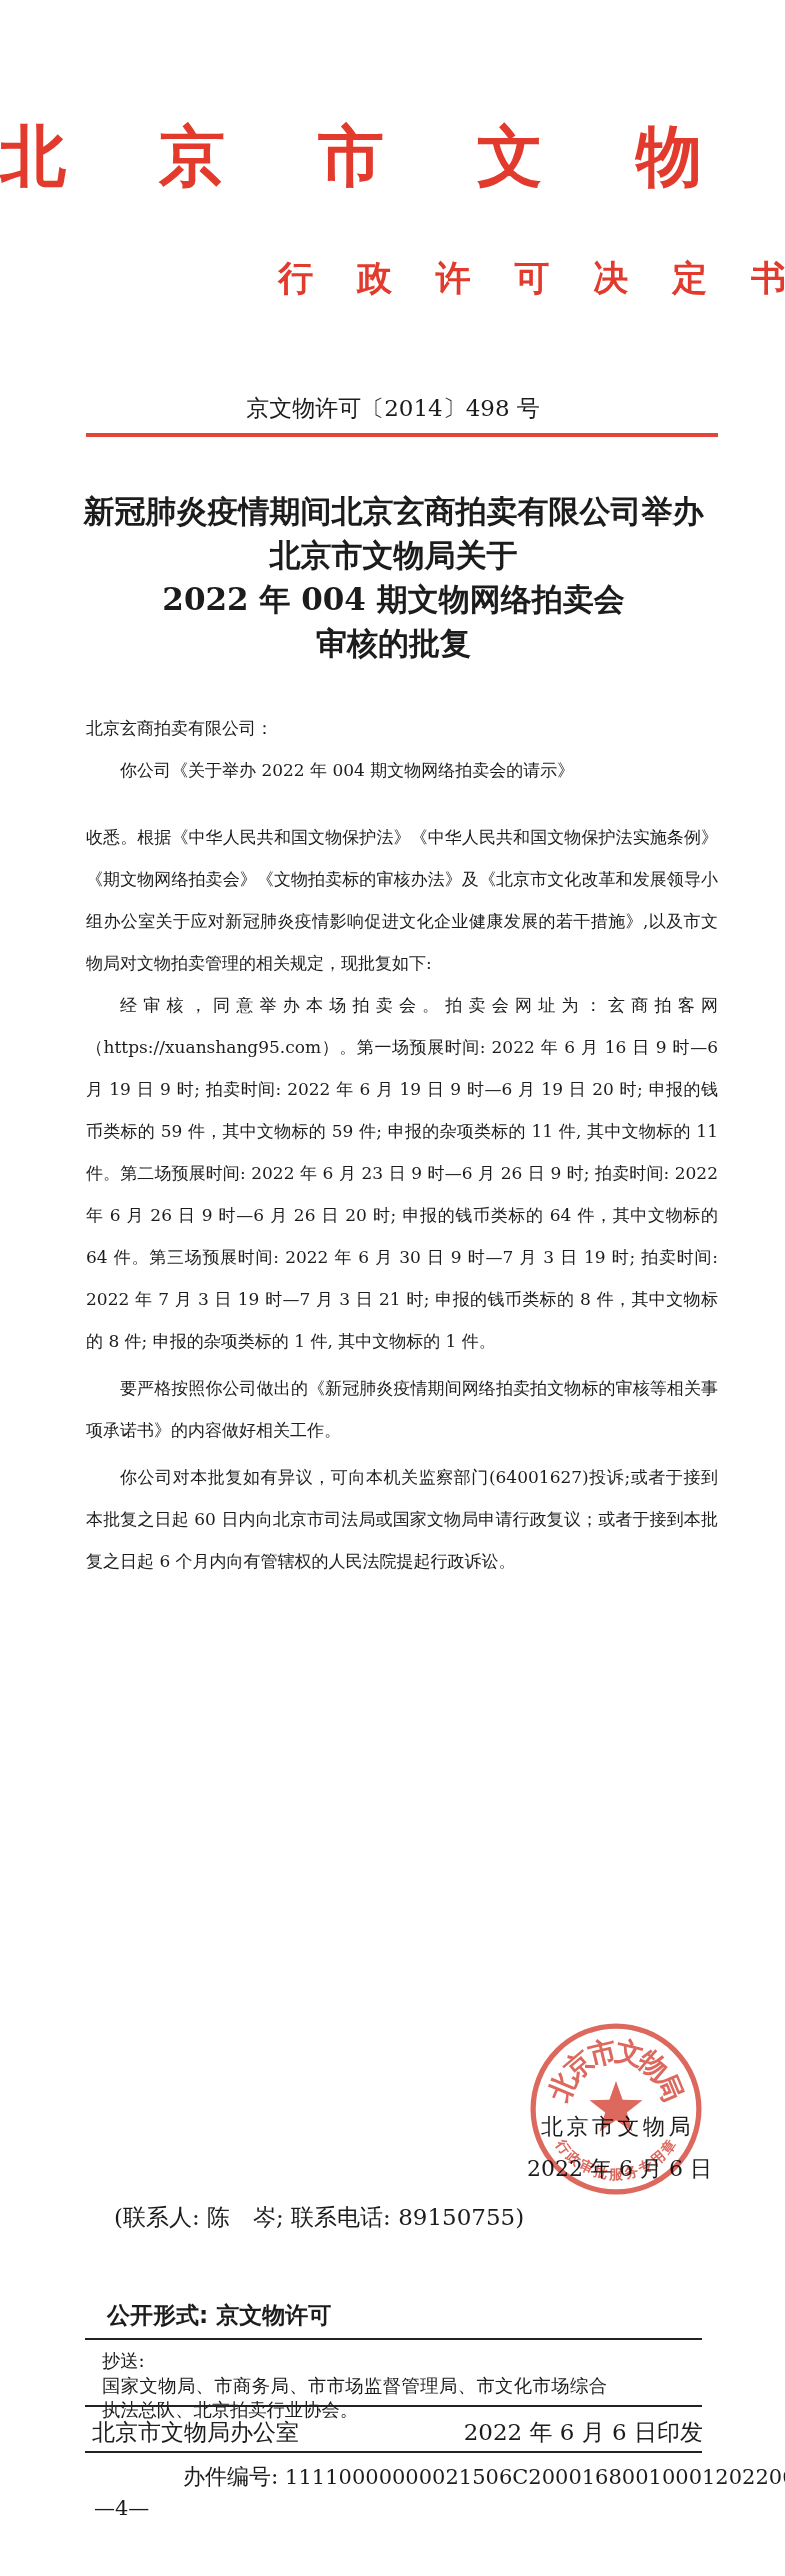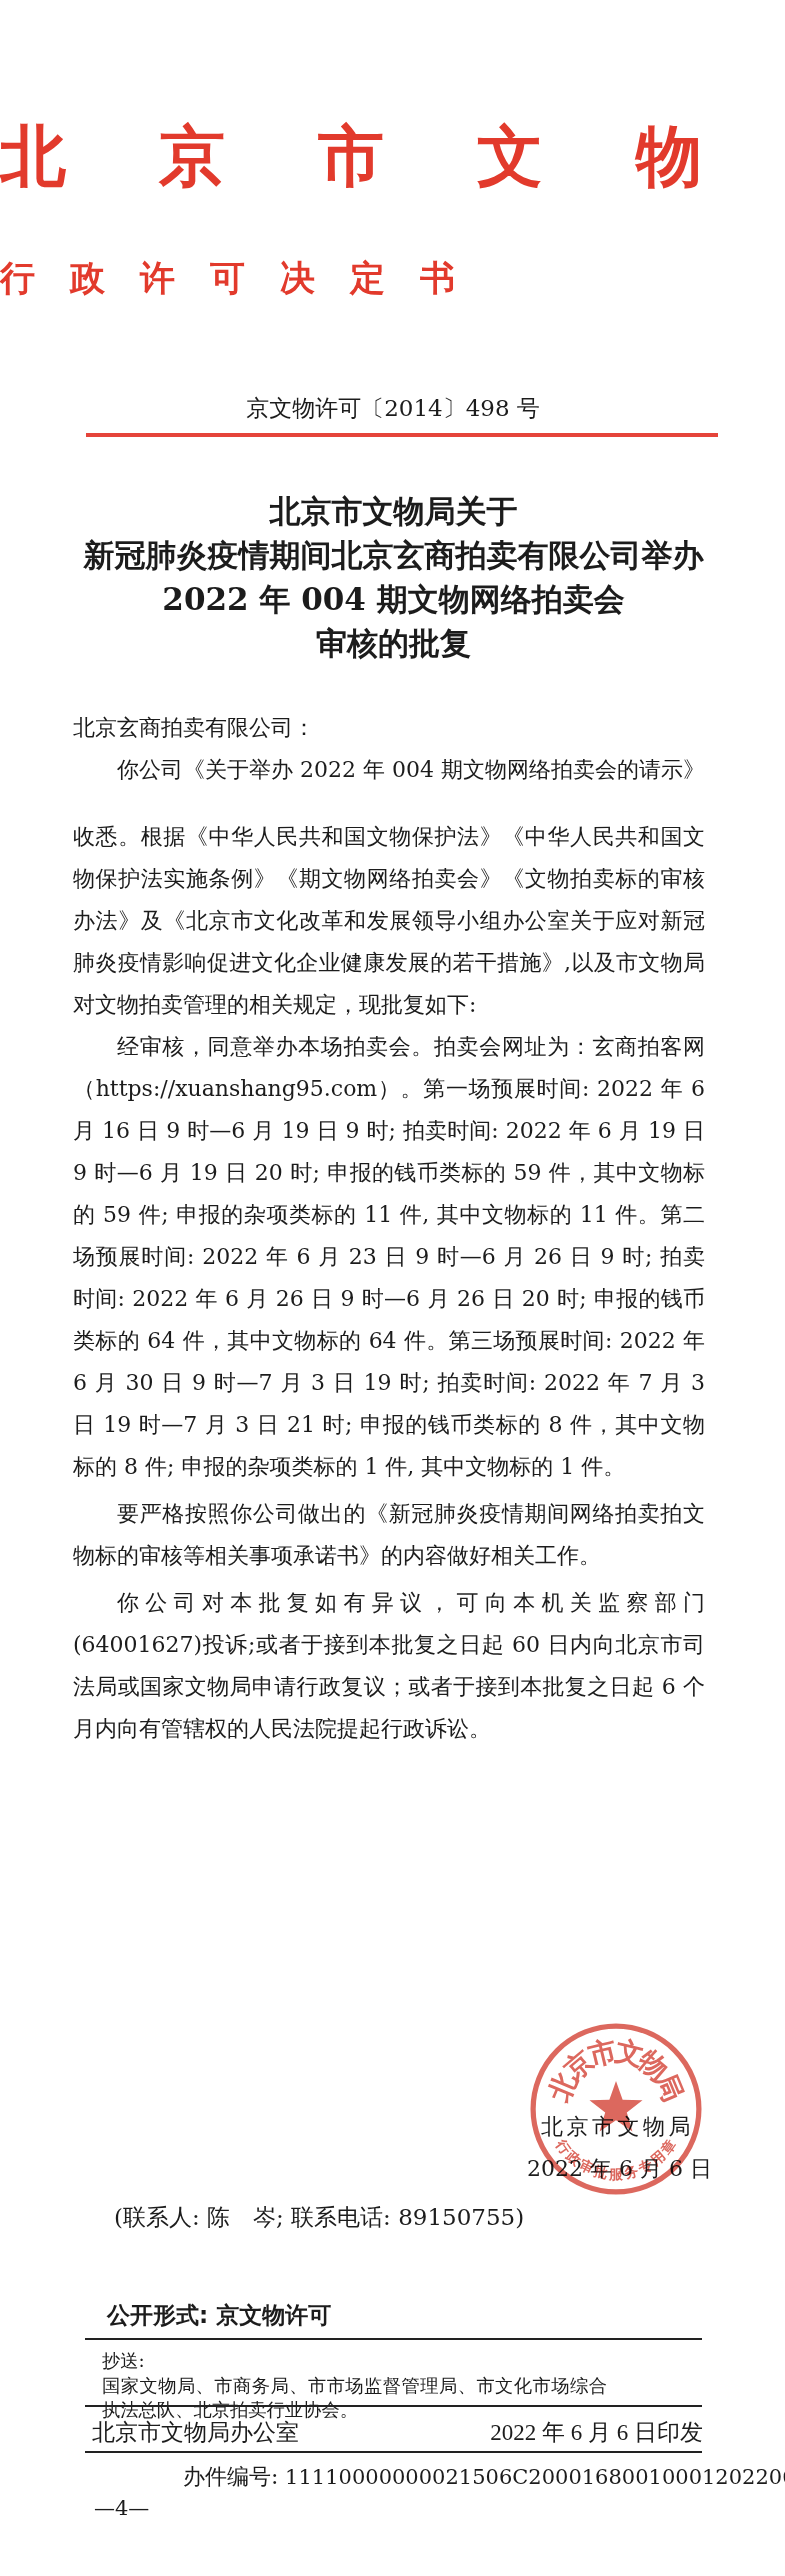--- a/index.html
+++ b/index.html
@@ -17,46 +17,47 @@
   .org-name{
     top:112px;left:0;width:100%;
     text-align:center;
     font-size:66px;font-weight:bold;
     color:#e23a2c;
     white-space:nowrap;
   }
   .org-name span{letter-spacing:35px;margin-right:-35px;}
   .doc-type{
     top:255px;left:0;width:100%;
-    text-align:left;
+    text-align:right;
     font-size:35px;font-weight:bold;
     color:#e23a2c;
     white-space:nowrap;
+    font-family:Liberation Mono, monospace;
   }
   .doc-type span{letter-spacing:11.4px;margin-right:-11.4px;}
   .doc-number{
     top:393px;left:0;width:100%;
     text-align:center;
     font-size:23px;
   }
   .red-line{
     top:433px;left:86px;width:632px;height:3.5px;
     background:#e5443a;
   }
   
   .doc-title{
     top:489px;left:44px;width:699px;
     text-align:center;
     font-size:31px;font-weight:bold;
     line-height:44px;
   }
   
   .body-text{
-    top:707px;left:73px;width:632px;
-    font-size:22px;
+    top:707px;left:86px;width:632px;
+    font-size:17px;
     line-height:42px;
     text-align:justify;
   }
   .body-text p{margin:0;}
   .body-text p.indent{text-indent:2em;}
   .body-text p.gap-below{margin-bottom:24.5px;}
   .body-text p.mt{margin-top:5.2px;}
   
   .sig-org{
     top:2112px;left:533px;width:148px;
@@ -90,21 +91,21 @@
     display:flex;align-items:flex-start;
     font-size:18.3px;line-height:24.5px;flex-direction:column;
   }
   .cc-label{flex:0 0 auto;white-space:nowrap;}
   .cc-text{width:505px;text-align:justify;}
   .issuer{
     top:2417px;left:92px;font-size:23px;white-space:nowrap;
   }
   .print-date{
     top:2417px;left:396px;width:307px;text-align:right;
-    font-size:23px;white-space:nowrap;font-family:Liberation Serif, serif;
+    font-size:23px;white-space:nowrap;
   }
   .ref-row{
     top:2462px;left:183px;font-size:21px;white-space:nowrap;
   }
   .ref-row .ref-label{font-size:22px;}
   .page-num{
     top:2496px;left:94px;font-size:21px;white-space:nowrap;
   }
 </style>
 </head>
@@ -115,22 +116,22 @@
   <div class="abs org-name">
     <span>北 京 市 文 物 局</span>
   </div>
   <div class="abs doc-type">
     <span>行 政 许 可 决 定 书</span>
   </div>
   <div class="abs doc-number">京文物许可〔2014〕498 号</div>
   <div class="abs red-line"></div>
 
   <div class="abs doc-title">
+    <div>新冠肺炎疫情期间北京玄商拍卖有限公司举办</div>
     <div>北京市文物局关于</div>
-    <div>新冠肺炎疫情期间北京玄商拍卖有限公司举办</div>
     <div>2022 年 004 期文物网络拍卖会</div>
     <div>审核的批复</div>
   </div>
 
   <div class="abs body-text">
     <p>北京玄商拍卖有限公司：</p>
     <p class="indent gap-below">你公司《关于举办 2022 年 004 期文物网络拍卖会的请示》</p>
     <p>收悉。根据《中华人民共和国文物保护法》《中华人民共和国文物保护法实施条例》《期文物网络拍卖会》《文物拍卖标的审核办法》及《北京市文化改革和发展领导小组办公室关于应对新冠肺炎疫情影响促进文化企业健康发展的若干措施》,以及市文物局对文物拍卖管理的相关规定，现批复如下:</p>
     <p class="indent">经审核，同意举办本场拍卖会。拍卖会网址为：玄商拍客网（https://xuanshang95.com）。第一场预展时间: 2022 年 6 月 16 日 9 时—6 月 19 日 9 时; 拍卖时间: 2022 年 6 月 19 日 9 时—6 月 19 日 20 时; 申报的钱币类标的 59 件，其中文物标的 59 件; 申报的杂项类标的 11 件, 其中文物标的 11 件。第二场预展时间: 2022 年 6 月 23 日 9 时—6 月 26 日 9 时; 拍卖时间: 2022 年 6 月 26 日 9 时—6 月 26 日 20 时; 申报的钱币类标的 64 件，其中文物标的 64 件。第三场预展时间: 2022 年 6 月 30 日 9 时—7 月 3 日 19 时; 拍卖时间: 2022 年 7 月 3 日 19 时—7 月 3 日 21 时; 申报的钱币类标的 8 件，其中文物标的 8 件; 申报的杂项类标的 1 件, 其中文物标的 1 件。</p>
     <p class="indent mt">要严格按照你公司做出的《新冠肺炎疫情期间网络拍卖拍文物标的审核等相关事项承诺书》的内容做好相关工作。</p>

